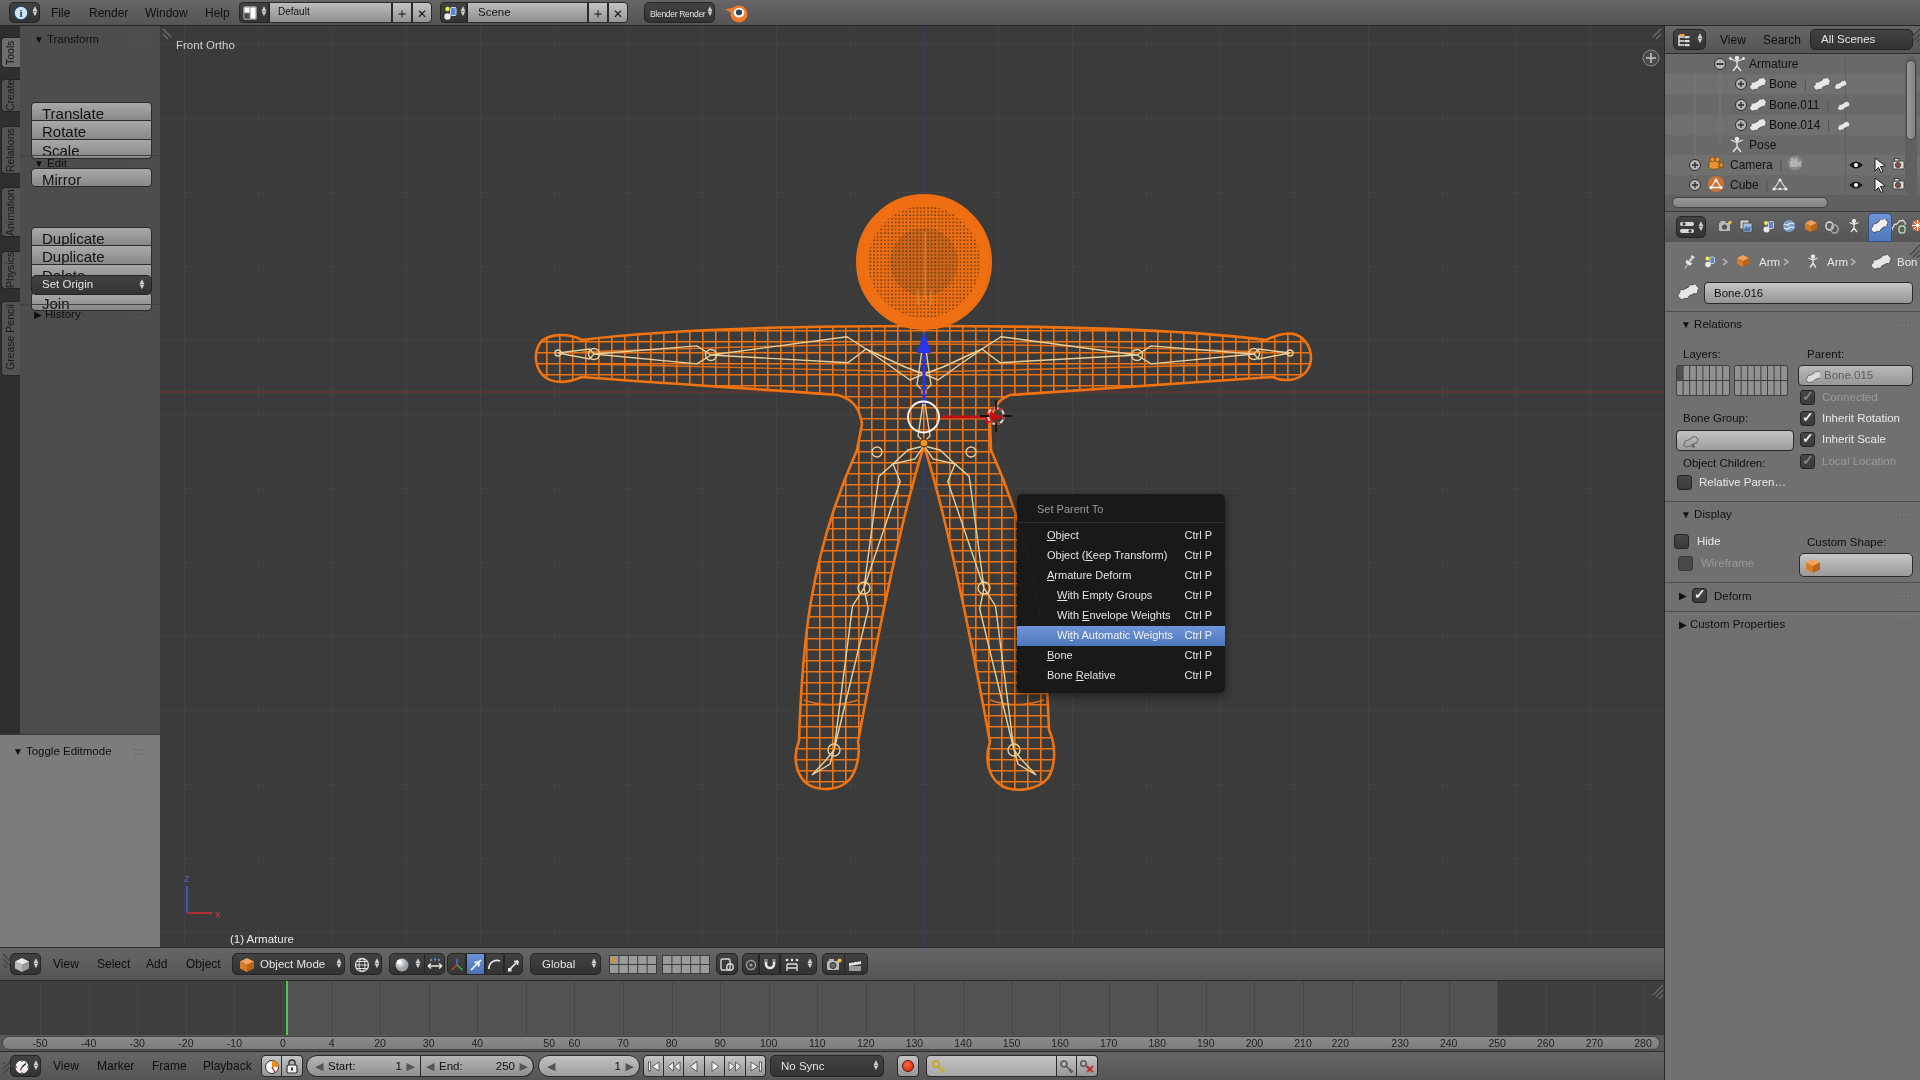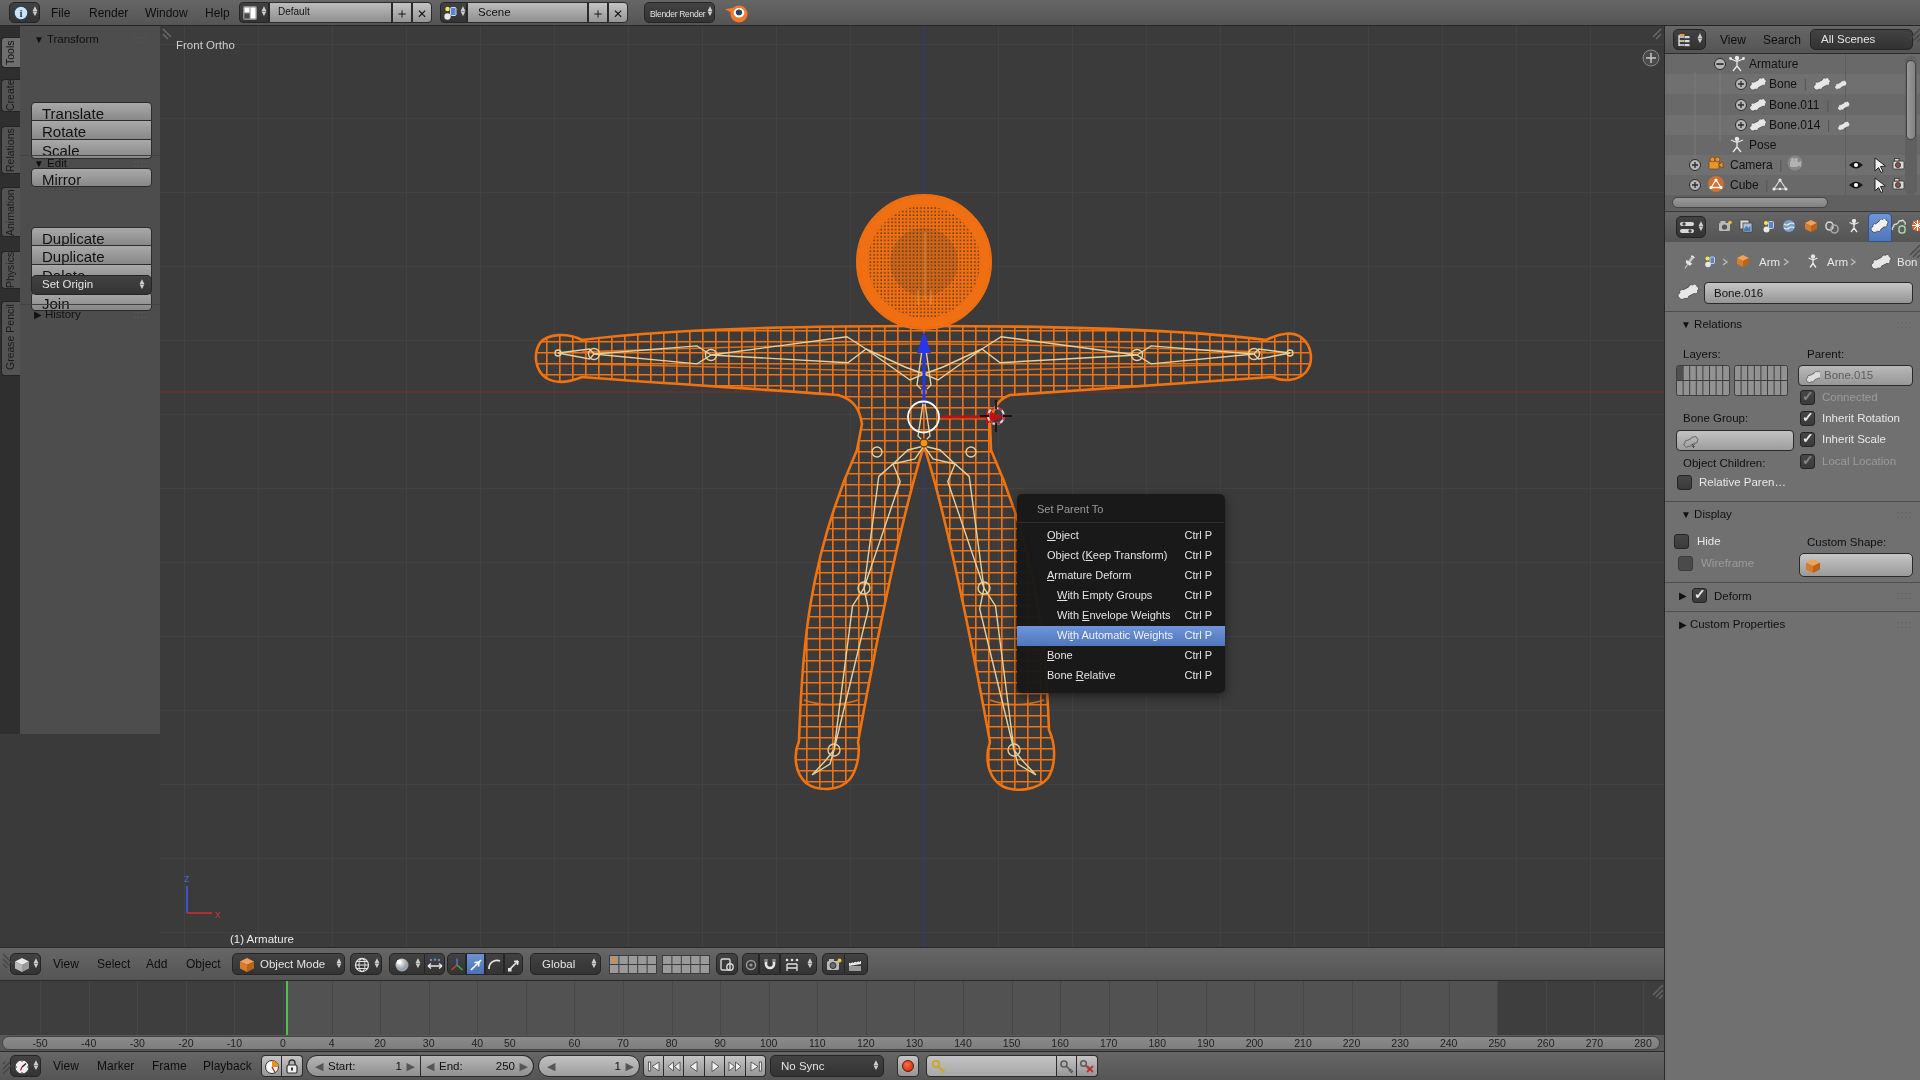--- a/index.html
+++ b/index.html
@@ -102,20 +102,24 @@
   <div class="abs btn3d" style="left:11px;top:159px;width:121px;height:19px;border-radius:4px 4px 0 0;padding:2px 0 0 10px;">Duplicate</div>
   <div class="abs btn3d" style="left:11px;top:178px;width:121px;height:19px;border-top:none;padding:2px 0 0 10px;">Duplicate Linked</div>
   <div class="abs btn3d" style="left:11px;top:197px;width:121px;height:19px;border-top:none;border-radius:0 0 4px 4px;padding:2px 0 0 10px;">Delete</div>
   <div class="abs btn3d" style="left:11px;top:224px;width:121px;height:19px;border-radius:4px;padding:2px 0 0 10px;">Join</div>
   <div class="abs darkw" style="left:11px;top:249px;width:121px;height:20px;font-size:11.5px;padding:2px 0 0 10px;">Set Origin
     <div class="abs updn" style="left:106px;top:3px;">▲<br>▼</div>
   </div>
   <div class="abs" style="left:0px;top:278px;width:140px;border-top:1px solid #424242;"></div>
   <div class="abs lblb" style="left:14px;top:282px;"><span style="font-size:10px;">▶</span> History</div>
   <div class="abs grip" style="left:113px;top:283px;">::::</div>
+</div>
+<div class="abs" id="redo" style="left:0;top:734px;width:160px;height:213px;background:#7c7c7c;border-top:1px solid #3a3a3a;">
+  <div class="abs lblb" style="left:13px;top:10px;"><span style="font-size:10px;">▼</span> Toggle Editmode</div>
+  <div class="abs grip" style="left:134px;top:11px;color:#5a5a5a;">::::</div>
 </div>
 
 <div class="abs" id="viewport" style="left:160px;top:26px;width:1504px;height:921px;background:#3b3b3b;overflow:hidden;">
 <svg width="1504" height="921" viewBox="160 26 1504 921">
 <defs>
 <pattern id="wire" width="13" height="11" patternUnits="userSpaceOnUse">
   <path d="M0,0.8 H13 M0.8,0 V11" stroke="#ee7315" stroke-width="1.6" fill="none"></path>
 </pattern>
 <pattern id="headdots" width="3.6" height="3.6" patternUnits="userSpaceOnUse">
   <rect width="3.6" height="3.6" fill="#ef6f12"></rect>
@@ -412,38 +416,38 @@
         <div class="abs" style="left:20.1px;top:2px;width:40px;text-align:center;font-size:10.5px;color:#222;">-50</div>
         <div class="abs" style="left:68.7px;top:2px;width:40px;text-align:center;font-size:10.5px;color:#222;">-40</div>
         <div class="abs" style="left:117.3px;top:2px;width:40px;text-align:center;font-size:10.5px;color:#222;">-30</div>
         <div class="abs" style="left:165.9px;top:2px;width:40px;text-align:center;font-size:10.5px;color:#222;">-20</div>
         <div class="abs" style="left:214.4px;top:2px;width:40px;text-align:center;font-size:10.5px;color:#222;">-10</div>
         <div class="abs" style="left:263.0px;top:2px;width:40px;text-align:center;font-size:10.5px;color:#222;">0</div>
         <div class="abs" style="left:311.6px;top:2px;width:40px;text-align:center;font-size:10.5px;color:#222;">4</div>
         <div class="abs" style="left:360.1px;top:2px;width:40px;text-align:center;font-size:10.5px;color:#222;">20</div>
         <div class="abs" style="left:408.7px;top:2px;width:40px;text-align:center;font-size:10.5px;color:#222;">30</div>
         <div class="abs" style="left:457.3px;top:2px;width:40px;text-align:center;font-size:10.5px;color:#222;">40</div>
-        <div class="abs" style="left:504px;top:2px;width:40px;text-align:left;font-size:10.5px;color:#222;">50</div>
+        <div class="abs" style="left:515px;top:2px;width:40px;text-align:right;font-size:10.5px;color:#222;">50</div>
         <div class="abs" style="left:554.4px;top:2px;width:40px;text-align:center;font-size:10.5px;color:#222;">60</div>
         <div class="abs" style="left:603.0px;top:2px;width:40px;text-align:center;font-size:10.5px;color:#222;">70</div>
         <div class="abs" style="left:651.6px;top:2px;width:40px;text-align:center;font-size:10.5px;color:#222;">80</div>
         <div class="abs" style="left:700.1px;top:2px;width:40px;text-align:center;font-size:10.5px;color:#222;">90</div>
         <div class="abs" style="left:748.7px;top:2px;width:40px;text-align:center;font-size:10.5px;color:#222;">100</div>
         <div class="abs" style="left:797.3px;top:2px;width:40px;text-align:center;font-size:10.5px;color:#222;">110</div>
         <div class="abs" style="left:845.8px;top:2px;width:40px;text-align:center;font-size:10.5px;color:#222;">120</div>
         <div class="abs" style="left:894.4px;top:2px;width:40px;text-align:center;font-size:10.5px;color:#222;">130</div>
         <div class="abs" style="left:943.0px;top:2px;width:40px;text-align:center;font-size:10.5px;color:#222;">140</div>
         <div class="abs" style="left:991.6px;top:2px;width:40px;text-align:center;font-size:10.5px;color:#222;">150</div>
         <div class="abs" style="left:1040.1px;top:2px;width:40px;text-align:center;font-size:10.5px;color:#222;">160</div>
         <div class="abs" style="left:1088.7px;top:2px;width:40px;text-align:center;font-size:10.5px;color:#222;">170</div>
         <div class="abs" style="left:1137.3px;top:2px;width:40px;text-align:center;font-size:10.5px;color:#222;">180</div>
         <div class="abs" style="left:1185.8px;top:2px;width:40px;text-align:center;font-size:10.5px;color:#222;">190</div>
         <div class="abs" style="left:1234.4px;top:2px;width:40px;text-align:center;font-size:10.5px;color:#222;">200</div>
         <div class="abs" style="left:1283.0px;top:2px;width:40px;text-align:center;font-size:10.5px;color:#222;">210</div>
-        <div class="abs" style="left:1331.5px;top:2px;width:40px;text-align:center;font-size:10.5px;color:#222;">220</div>
+        <div class="abs" style="left:1331.5px;top:2px;width:40px;text-align:left;font-size:10.5px;color:#222;">220</div>
         <div class="abs" style="left:1380.1px;top:2px;width:40px;text-align:center;font-size:10.5px;color:#222;">230</div>
         <div class="abs" style="left:1428.7px;top:2px;width:40px;text-align:center;font-size:10.5px;color:#222;">240</div>
         <div class="abs" style="left:1477.2px;top:2px;width:40px;text-align:center;font-size:10.5px;color:#222;">250</div>
         <div class="abs" style="left:1525.8px;top:2px;width:40px;text-align:center;font-size:10.5px;color:#222;">260</div>
         <div class="abs" style="left:1574.4px;top:2px;width:40px;text-align:center;font-size:10.5px;color:#222;">270</div>
         <div class="abs" style="left:1623.0px;top:2px;width:40px;text-align:center;font-size:10.5px;color:#222;">280</div>
       </div>
 </div>
 <div class="abs hdr" id="tlhdr" style="left:0;top:1051px;width:1664px;height:29px;border-top:1px solid #2a2a2a;">
   <div class="abs darkw" style="left:10px;top:3px;width:31px;height:22px;">

